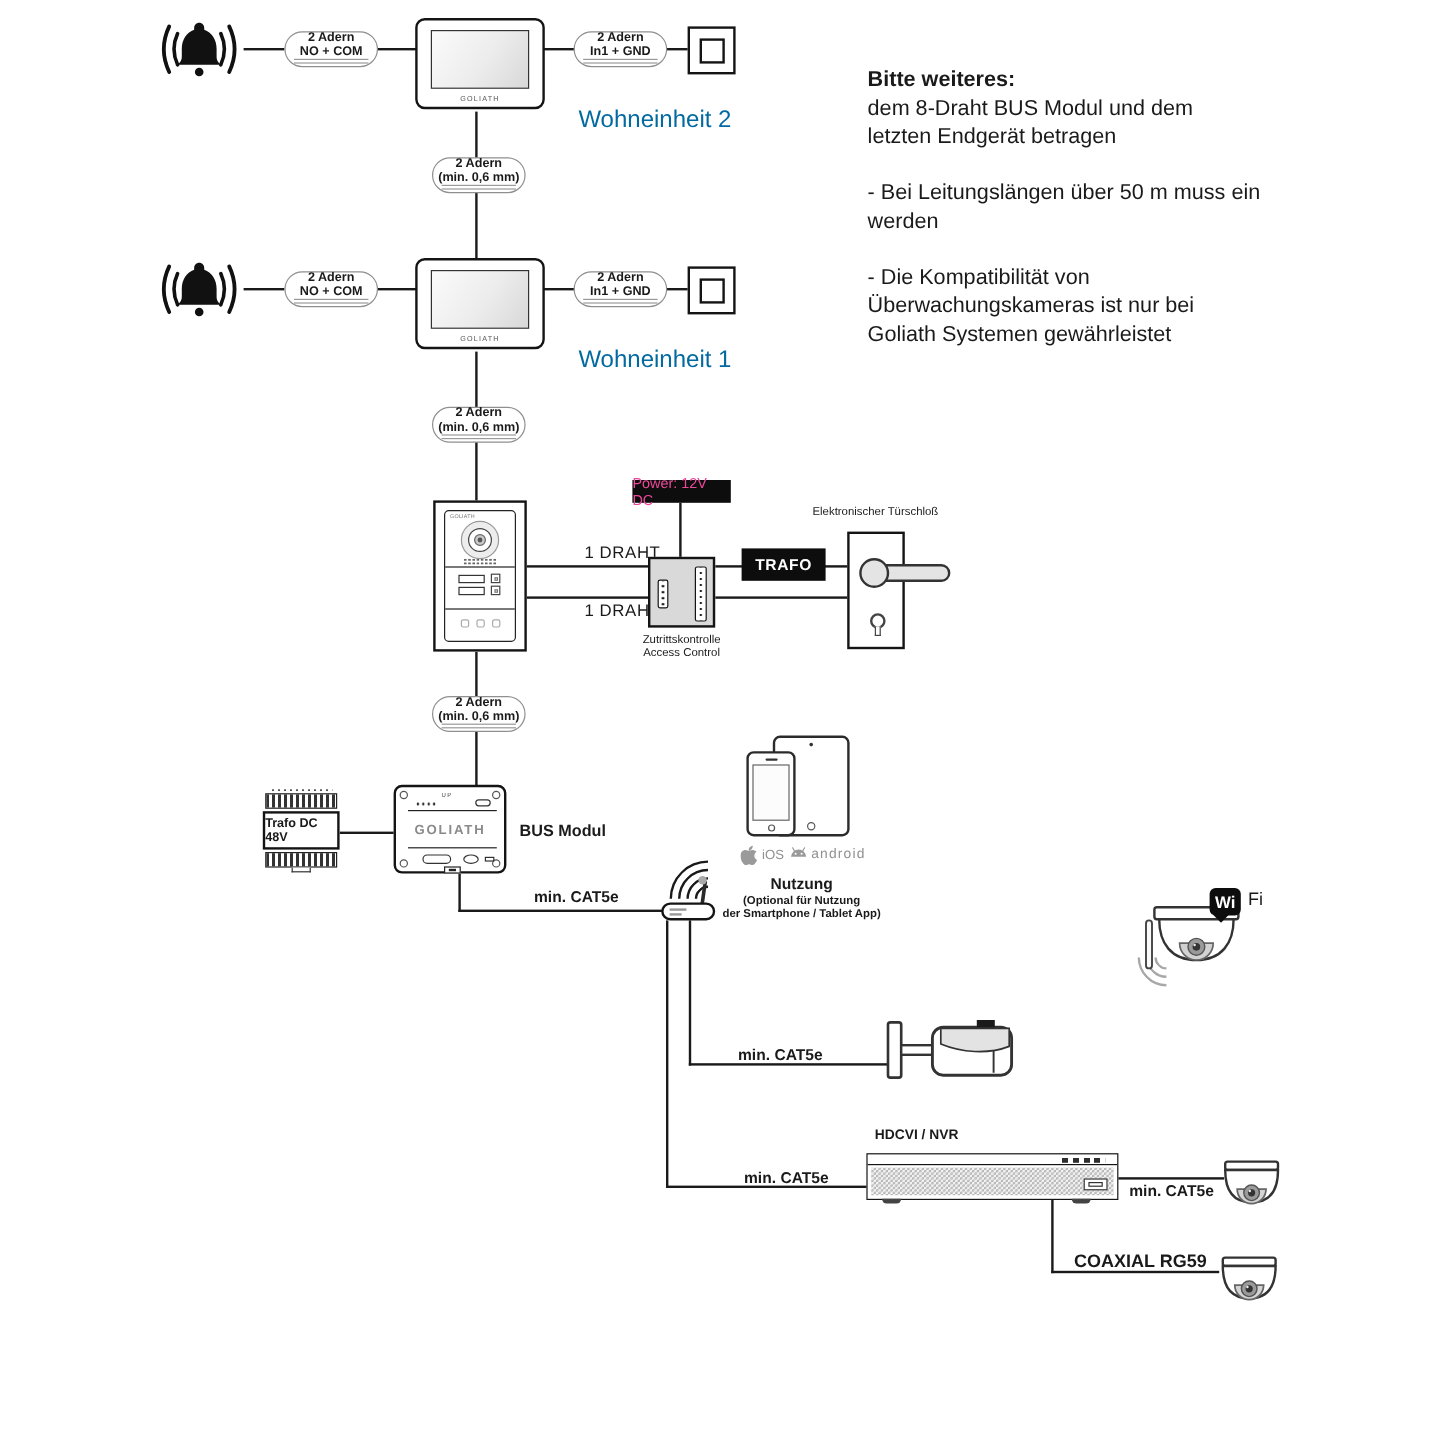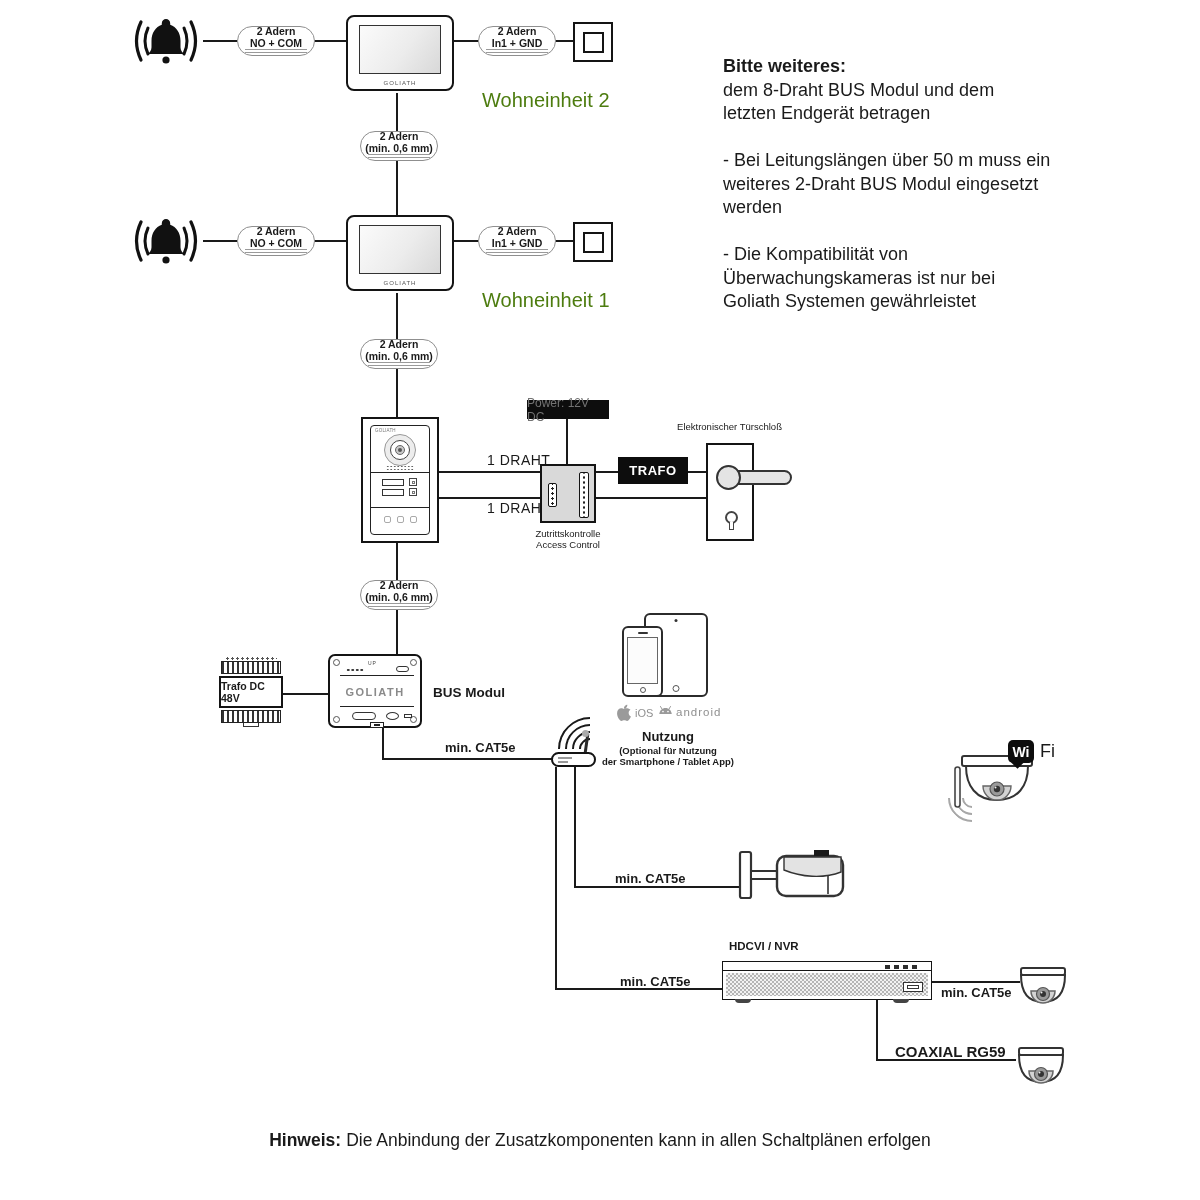--- a/index.html
+++ b/index.html
@@ -12,21 +12,21 @@
           font-size:10.5px; font-weight:bold; line-height:1.1; text-align:center; padding-bottom:6px; }
   .pill .stack { position:absolute; bottom:2px; left:9%; width:82%; height:4px;
           border-top:1px solid #9a9a9a; border-bottom:1px solid #9a9a9a; }
   .monitor { position:absolute; width:108px; height:76px; border:2.5px solid #141414; border-radius:8px; background:#fff; }
   .monitor .screen { position:absolute; left:11px; right:11px; top:8px; bottom:15px; border:1px solid #333;
           background:linear-gradient(125deg,#fbfbfb 0%,#ececec 55%,#d8d8d8 100%); }
   .monitor .mlogo { position:absolute; bottom:3px; width:100%; text-align:center; font-size:6px; letter-spacing:1px; color:#555; }
   .switch { position:absolute; width:40px; height:40px; border:2.5px solid #141414; background:#fff;
           display:flex; align-items:center; justify-content:center; }
   .switch .inner { width:21px; height:21px; border:2px solid #141414; }
-  .unit { position:absolute; font-size:20px; color:#4d7c0f; }
+  .unit { position:absolute; font-size:20px; color:#0369a1; }
   .wirelbl { position:absolute; font-weight:bold; font-size:13px; }
   .smalllbl { position:absolute; font-size:9.5px; line-height:11px; text-align:center; }
   .notes { position:absolute; left:723px; top:55px; width:345px; font-size:18px; line-height:23.5px; }
   .notes .title { font-weight:bold; }
   .notes .nline { min-height:23.5px; }
   .rarc { position:absolute; border:2.6px solid transparent; border-left-color:#1a1a1a; border-radius:50%; transform:rotate(45deg); }
   .warc { position:absolute; border:2.4px solid transparent; border-left-color:#a8a8a8; border-radius:50%; transform:rotate(-45deg); }
   .mesh { background-color:#f2f2f2;
           background-image:linear-gradient(45deg,#b5b5b5 25%,transparent 25%,transparent 75%,#b5b5b5 75%),
                            linear-gradient(45deg,#b5b5b5 25%,transparent 25%,transparent 75%,#b5b5b5 75%);
@@ -140,21 +140,20 @@
 
   <div class="unit" style="left:482px;top:89px">Wohneinheit 2</div>
   <div class="unit" style="left:482px;top:289px">Wohneinheit 1</div>
 
   <div class="notes">
     <div class="title">Bitte weiteres:</div>
     <div class="nline">dem 8-Draht BUS Modul und dem</div>
     <div class="nline">letzten Endgerät betragen</div>
     <div class="nline"></div>
     <div class="nline">- Bei Leitungslängen über 50 m muss ein</div>
-    <div class="nline">weiteres 2-Draht BUS Modul eingesetzt</div>
     <div class="nline">werden</div>
     <div class="nline"></div>
     <div class="nline">- Die Kompatibilität von</div>
     <div class="nline">Überwachungskameras ist nur bei</div>
     <div class="nline">Goliath Systemen gewährleistet</div>
   </div>
 
   <div class="abs" style="left:361px;top:417px;width:78px;height:126px;border:2px solid #141414;background:#fff">
     <div class="abs" style="left:7px;top:6px;width:60px;height:110px;border:1.5px solid #222;border-radius:4px;background:#fff">
       <div class="abs" style="left:4px;top:2px;font-size:4.5px;color:#777;letter-spacing:.2px">GOLIATH</div>
@@ -172,21 +171,21 @@
       <div class="abs" style="left:38px;top:62px;width:8px;height:8px;border:1px solid #444;background:#fff;display:flex;align-items:center;justify-content:center">
           <div style="width:3px;height:3px;border:1px solid #777"></div>
         </div>
       <div class="abs" style="left:0;top:81px;width:100%;height:1.2px;background:#222"></div>
       <div class="abs" style="left:13px;top:90px;width:7px;height:7px;border:1px solid #aaa;border-radius:2px"></div>
       <div class="abs" style="left:26px;top:90px;width:7px;height:7px;border:1px solid #aaa;border-radius:2px"></div>
       <div class="abs" style="left:39px;top:90px;width:7px;height:7px;border:1px solid #aaa;border-radius:2px"></div>
     </div>
   </div>
 
-  <div class="abs" style="left:527px;top:400px;width:82px;height:19px;background:#0d0d0d;color:#737373;font-size:12px;display:flex;align-items:center;justify-content:flex-end">
+  <div class="abs" style="left:527px;top:400px;width:82px;height:19px;background:#0d0d0d;color:#ec4899;font-size:12px;display:flex;align-items:center;justify-content:flex-end">
     <span>Power: 12V DC</span>
   </div>
 
   <div class="wirelbl" style="left:487px;top:452px;font-weight:normal;font-size:14px;letter-spacing:.5px">1 DRAHT</div>
   <div class="wirelbl" style="left:487px;top:500px;font-weight:normal;font-size:14px;letter-spacing:.5px">1 DRAHT</div>
 
   <div class="abs" style="left:540px;top:464px;width:56px;height:59px;background:#d9d9d9;border:2px solid #141414">
     <div class="abs dots" style="left:6px;top:17px;width:9px;height:24px;background-color:#fff;border:1.5px solid #141414;border-radius:2px"></div>
     <div class="abs dots" style="left:37px;top:6px;width:10px;height:46px;background-color:#fff;border:1.5px solid #141414;border-radius:2px"></div>
   </div>
@@ -330,19 +329,16 @@
     <rect x="5" y="19" width="5" height="40" rx="2.5" fill="#fafafa" stroke="#444" stroke-width="1.6"></rect>
     <path d="M33 38 A14 14 0 0 0 61 38 Z" fill="#d2d2d2" stroke="#666" stroke-width="1.4"></path>
     <circle cx="47" cy="41" r="7" fill="#9a9a9a" stroke="#555" stroke-width="1.2"></circle>
     <circle cx="47" cy="41" r="3.2" fill="#333"></circle>
     <circle cx="45.5" cy="39.5" r="1" fill="#eee"></circle>
   </svg>
   <div class="abs" style="left:1013px;top:758px;width:9px;height:9px;background:#0d0d0d;transform:rotate(45deg)"></div>
   <div class="abs" style="left:1008px;top:740px;width:26px;height:23px;background:#0d0d0d;border-radius:5px;color:#fff;font-weight:bold;font-size:14px;display:flex;align-items:center;justify-content:center">
     <span>Wi</span>
   </div>
-  <div class="abs" style="left:1040px;top:741px;font-size:18px">Fi</div>
-
-  <div class="abs" style="left:0;top:1130px;width:1200px;text-align:center;font-size:17.5px">
-    <span style="font-weight:bold;margin-right:5px">Hinweis:</span><span>Die Anbindung der Zusatzkomponenten kann in allen Schaltplänen erfolgen</span>
-  </div>
+  <div class="abs" style="left:1040px;top:741px;font-size:15px">Fi</div>
+
 
 </div>
 
 </body></html>

